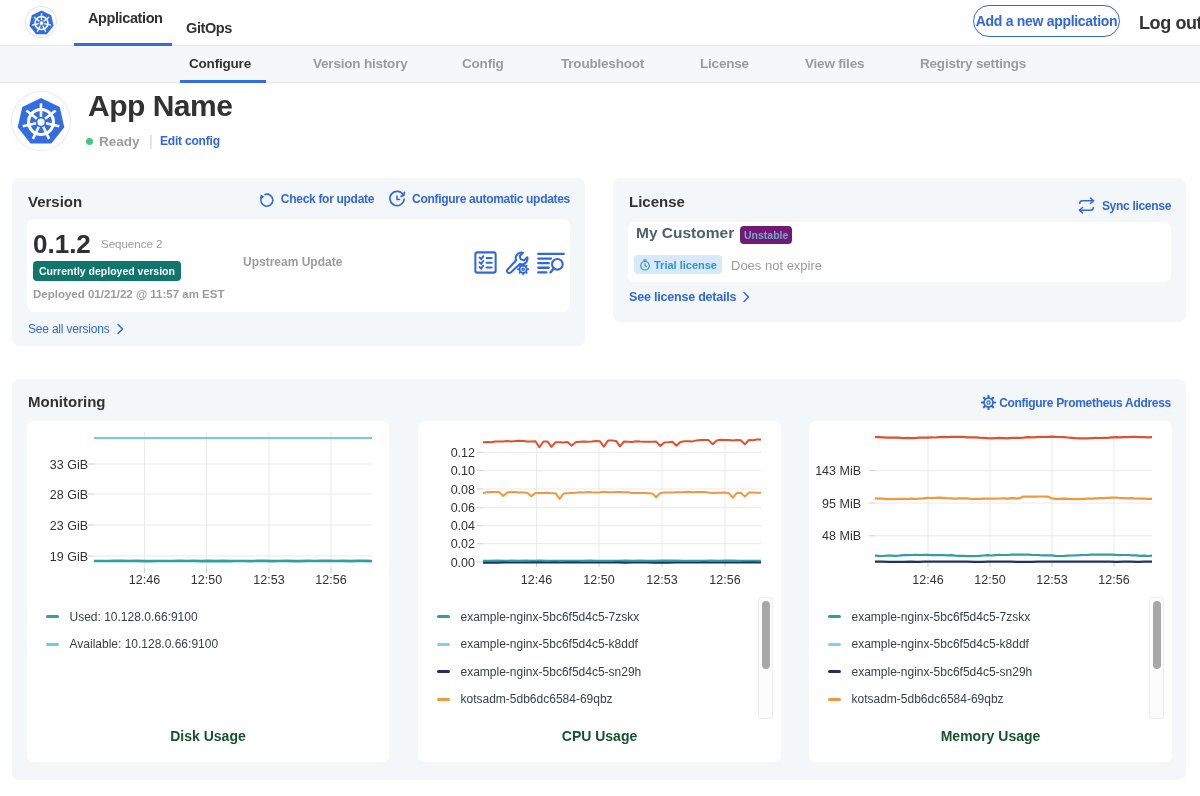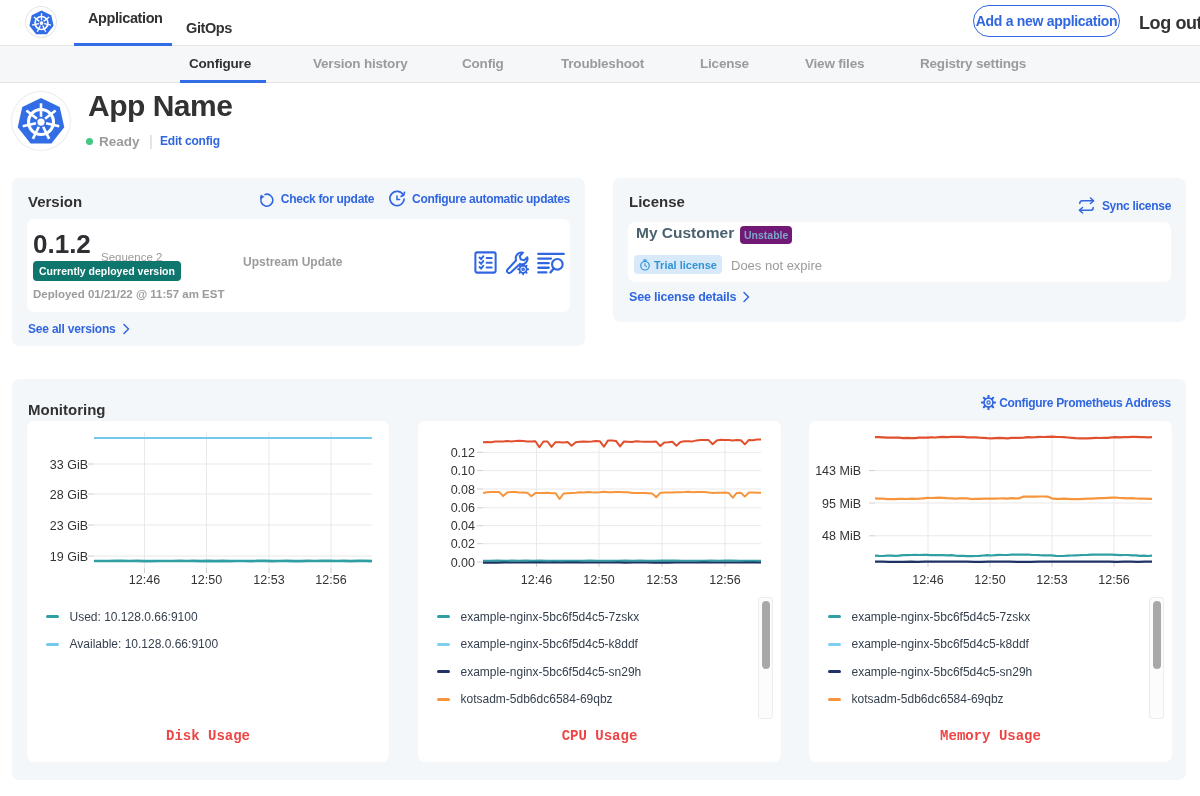--- a/index.html
+++ b/index.html
@@ -8,21 +8,21 @@
 .blue-link { color:#3066e0; font-weight:700; font-size:12px; letter-spacing:-0.3px; display:flex; align-items:center; gap:6px; }
 .card { position:absolute; background:#f4f7f9; border-radius:7px; }
 .white-box { position:absolute; background:#fff; border-radius:7px; }
 .sec-title { font-size:15px; font-weight:700; color:#323232; }
 .lrow { display:flex; align-items:center; height:27.5px; }
 .dash { width:12.5px; height:2.6px; border-radius:2px; margin-right:11px; flex:none; }
 .ltxt { font-size:12px; color:#36414e; }
 .legend { position:absolute; left:19px; top:182px; }
 .sbar { position:absolute; right:8px; top:176px; width:15px; height:122px; background:#fcfcfc; border:1px solid #ededed; border-radius:3px; }
 .sthumb { position:absolute; left:2.5px; top:3px; width:8px; height:68px; background:#a8a8a8; border-radius:5px; }
-.chart-title { position:absolute; left:0; right:0; top:307px; text-align:center; font-size:14px; font-weight:700; color:#ef4444;font-family:Liberation Mono, monospace; }
+.chart-title { position:absolute; left:0; right:0; top:307px; text-align:center; font-size:14px; font-weight:700; color:#14532d; }
 svg text { font-family:"Liberation Sans",sans-serif; }
 .subitem { top:56px; font-size:13.5px; font-weight:700; color:#9b9b9b; letter-spacing:-0.2px; }
 .subitem.on { color:#323232; }
 </style></head>
 <body>
 <div class="page">
 
 <div class="abs" style="left:0;top:0;width:1200px;height:46px;background:#fff;border-bottom:1px solid #e8e8e8;"></div>
 <div class="abs" style="left:26px;top:7px;width:30px;height:30px;border-radius:50%;background:#fff;box-shadow:0 0 0 1px #e6e6e6;display:flex;align-items:center;justify-content:center;">
       <svg width="27" height="27" viewBox="0 0 100 100">
@@ -82,21 +82,21 @@
           <polygon points="2.6,11.0 3.9,5.0 9.4,8.4" fill="#3066e0" stroke="none"></polygon>
         </svg>Check for update</span>
   <span class="blue-link"><svg width="18" height="18" viewBox="0 0 24 24" fill="none" stroke="#3066e0" stroke-width="2.2" stroke-linecap="round">
           <path d="M20.5 7 A9.5 9.5 0 1 0 21.5 12"></path>
           <path d="M17.5 8.5 L21 7 L22 3"></path>
           <path d="M12 8 v4.5 h3.5" stroke-width="2.0"></path>
         </svg>Configure automatic updates</span>
 </div>
 <div class="white-box" style="left:27px;top:219px;width:543px;height:93px;"></div>
 <div class="abs" style="left:33px;top:229px;font-size:26px;font-weight:700;color:#2e2e33;">0.1.2</div>
-<div class="abs" style="left:101px;top:238px;font-size:11.5px;color:#9b9b9b;margin-top:13px;">Sequence 2</div>
+<div class="abs" style="left:101px;top:238px;font-size:11.5px;color:#9b9b9b;">Sequence 2</div>
 <div class="abs" style="left:33px;top:261px;height:20px;background:#0f766e;border-radius:4px;display:flex;align-items:center;padding:0 6px;color:#fff;font-size:10.5px;font-weight:700;">Currently deployed version</div>
 <div class="abs" style="left:33px;top:288px;font-size:11.5px;font-weight:700;color:#9b9b9b;">Deployed 01/21/22 @ 11:57 am EST</div>
 <div class="abs" style="left:243px;top:255px;font-size:12px;font-weight:700;color:#9b9b9b;">Upstream Update</div>
 <div class="abs" style="left:472px;top:247px;display:flex;align-items:center;gap:5px;">
       <svg width="27" height="27" viewBox="0 0 24 24" fill="none" stroke="#3066e0" stroke-width="1.8" stroke-linecap="round">
         <rect x="3" y="3" width="18" height="18" rx="1.6"></rect>
         <path d="M6.7 7.6 l1.4 1.4 2-2.6" stroke-width="1.7"></path>
         <path d="M6.7 11.8 l1.4 1.4 2-2.6" stroke-width="1.7"></path>
         <path d="M6.7 16 l1.4 1.4 2-2.6" stroke-width="1.7"></path>
         <line x1="13" y1="8" x2="17.5" y2="8"></line>
@@ -119,21 +119,21 @@
       <svg width="30" height="30" viewBox="0 0 26 24" fill="none" stroke="#3066e0" stroke-linecap="round">
         <line x1="2" y1="5" x2="24" y2="5" stroke-width="2"></line>
         <line x1="2" y1="9" x2="13" y2="9" stroke-width="2"></line>
         <line x1="2" y1="13" x2="11" y2="13" stroke-width="2"></line>
         <line x1="2" y1="17" x2="11" y2="17" stroke-width="2"></line>
         <line x1="2" y1="21" x2="9" y2="21" stroke-width="2"></line>
         <circle cx="18.5" cy="14" r="4.6" stroke-width="1.8"></circle>
         <line x1="15.2" y1="17.8" x2="12.5" y2="21" stroke-width="2"></line>
       </svg>
     </div>
-<div class="abs" style="left:28px;top:322px;display:flex;align-items:center;gap:4px;color:#3066e0;font-size:12px;font-weight:700;letter-spacing:-0.2px;">See all versions <svg width="12" height="12" viewBox="0 0 24 24" fill="none" stroke="#3066e0" stroke-width="3" stroke-linecap="round" stroke-linejoin="round">
+<div class="abs" style="left:28px;top:322px;display:flex;align-items:center;gap:4px;color:#3066e0;font-size:12px;font-weight:400;letter-spacing:-0.2px;">See all versions <svg width="12" height="12" viewBox="0 0 24 24" fill="none" stroke="#3066e0" stroke-width="3" stroke-linecap="round" stroke-linejoin="round">
         <path d="M8 3 L17 12 L8 21"></path>
       </svg></div>
 
 <div class="card" style="left:613px;top:178px;width:573px;height:144px;"></div>
 <div class="abs sec-title" style="left:629px;top:193px;">License</div>
 <div class="abs" style="left:613px;top:196px;width:558px;display:flex;justify-content:flex-end;">
   <span class="blue-link"><svg width="19" height="19" viewBox="0 0 24 24" fill="none" stroke="#3066e0" stroke-width="1.9" stroke-linecap="round" stroke-linejoin="round">
           <path d="M3.5 9.5 c0-2.4 1.6-3.5 3.2-3.5 h13.8"></path>
           <path d="M17 2.5 L21 6 L17 9.5"></path>
           <path d="M20.5 14.5 c0 2.4-1.6 3.5-3.2 3.5 H3.5"></path>
@@ -148,21 +148,21 @@
         <line x1="9" y1="2" x2="15" y2="2"></line>
         <line x1="12" y1="2.5" x2="12" y2="5"></line>
         <path d="M12 9 v4.5 l3 1.8" stroke-width="2.1"></path>
       </svg>Trial license</div>
 <div class="abs" style="left:731px;top:258px;font-size:13px;color:#9b9b9b;">Does not expire</div>
 <div class="abs" style="left:629px;top:290px;display:flex;align-items:center;gap:4px;color:#3066e0;font-size:12.5px;font-weight:700;letter-spacing:-0.2px;">See license details <svg width="12" height="12" viewBox="0 0 24 24" fill="none" stroke="#3066e0" stroke-width="3" stroke-linecap="round" stroke-linejoin="round">
         <path d="M8 3 L17 12 L8 21"></path>
       </svg></div>
 
 <div class="card" style="left:12px;top:379px;width:1174px;height:401px;"></div>
-<div class="abs" style="left:28px;top:393px;font-size:15px;font-weight:700;color:#323232;margin-top:8px;">Monitoring</div>
+<div class="abs" style="left:28px;top:393px;font-size:15px;font-weight:700;color:#323232;">Monitoring</div>
 <div class="abs" style="left:12px;top:395px;width:1159px;display:flex;justify-content:flex-end;align-items:center;">
   <span class="blue-link" style="gap:3px;"><svg width="15" height="15" viewBox="0 0 24 24" fill="none" stroke="#3066e0" stroke-linecap="round">
           <circle cx="12" cy="12" r="7.2" stroke-width="2.4"></circle>
           <line x1="19.2" y1="12.0" x2="22.6" y2="12.0" stroke-width="3.4"></line>
           <line x1="17.1" y1="17.1" x2="19.5" y2="19.5" stroke-width="3.4"></line>
           <line x1="12.0" y1="19.2" x2="12.0" y2="22.6" stroke-width="3.4"></line>
           <line x1="6.9" y1="17.1" x2="4.5" y2="19.5" stroke-width="3.4"></line>
           <line x1="4.8" y1="12.0" x2="1.4" y2="12.0" stroke-width="3.4"></line>
           <line x1="6.9" y1="6.9" x2="4.5" y2="4.5" stroke-width="3.4"></line>
           <line x1="12.0" y1="4.8" x2="12.0" y2="1.4" stroke-width="3.4"></line>

